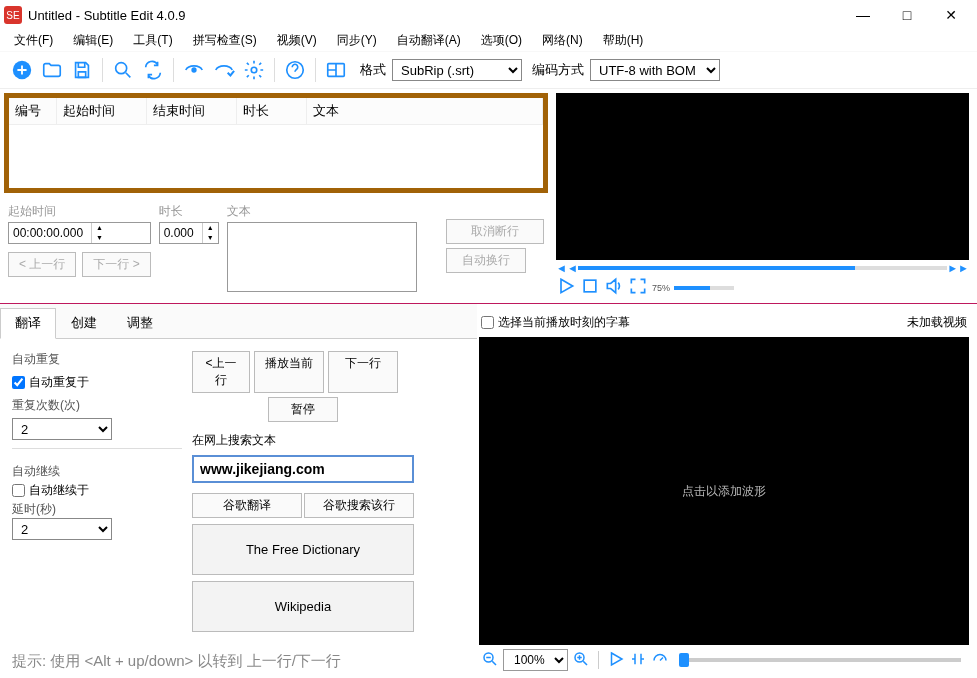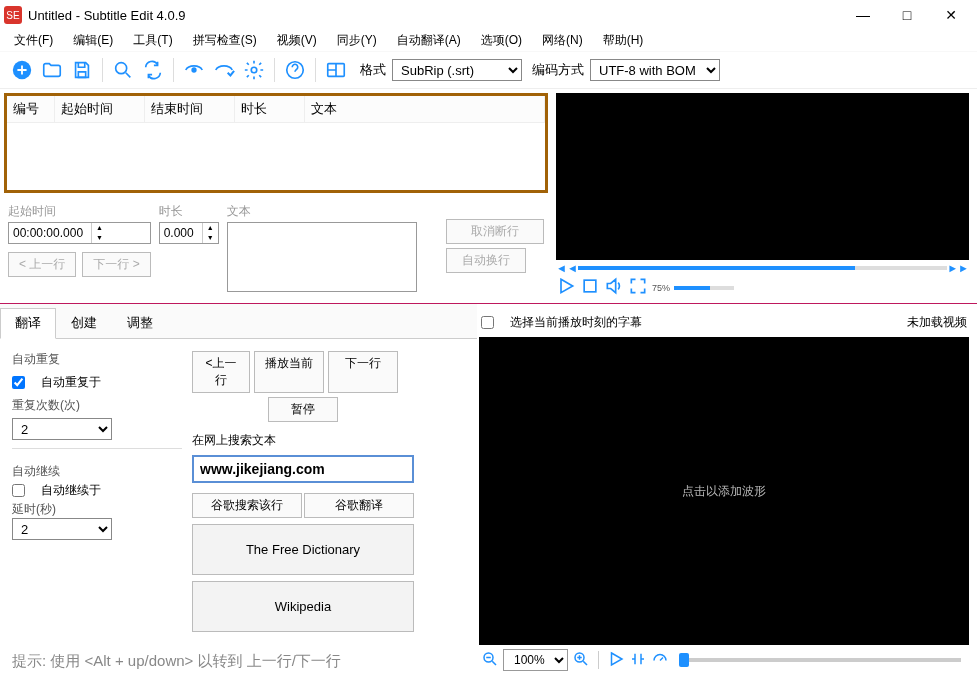--- a/index.html
+++ b/index.html
@@ -14,21 +14,21 @@
 .toolbar { height: 38px; display: flex; align-items: center; padding: 4px 8px; gap: 2px; border-bottom: 1px solid #eee; }
 .tbtn { width: 28px; height: 28px; display: flex; align-items: center; justify-content: center; border-radius: 3px; }
 .tbtn svg { width: 22px; height: 22px; stroke: #1e90ff; stroke-width: 1.8; fill: none; }
 .tbtn.filled svg { fill: #1e90ff; stroke: none; }
 .tsep { width: 1px; height: 24px; background: #ddd; margin: 0 4px; }
 .tlabel { font-size: 13px; margin: 0 4px 0 8px; }
 select, input[type=text] { border: 1px solid #888; padding: 2px 4px; font-size: 13px; background: #fff; }
 select { height: 22px; }
 .mainrow { display: flex; height: 240px; }
 .leftcol { flex: 1; display: flex; flex-direction: column; padding: 4px; }
-.grid { border: 3px solid #a16207; height: 100px; background: #fff; }
+.grid { border: 5px solid #a16207; height: 100px; background: #fff; }
 .grid-head { display: flex; background: #fcfcfc; border-bottom: 1px solid #eee; }
 .grid-head div { padding: 4px 6px; border-right: 1px solid #eee; font-size: 13px; }
 .editrow { display: flex; margin-top: 6px; gap: 8px; padding: 4px; }
 .fieldgrp label { font-size: 12px; color: #999; display: block; margin-bottom: 2px; }
 .spin { display: flex; align-items: center; border: 1px solid #999; background: #fff; height: 22px; }
 .spin input { border: none; width: 82px; padding: 2px 4px; font-size: 12px; }
 .spin .arrows { width: 16px; display: flex; flex-direction: column; border-left: 1px solid #ccc; }
 .spin .arrows span { height: 10px; font-size: 7px; text-align: center; line-height: 10px; }
 textarea { border: 1px solid #999; resize: none; font-size: 12px; padding: 2px; }
 .btn { border: 1px solid #bbb; background: #fafafa; padding: 3px 10px; font-size: 12px; cursor: default; text-align: center; }
@@ -41,21 +41,21 @@
 .progress .bar { position: absolute; height: 100%; background: #1e90ff; }
 .bottomrow { display: flex; flex: 1; border-top: 1px solid #be185d; }
 .botleft { flex: 1; display: flex; flex-direction: column; }
 .tabs { display: flex; border-bottom: 1px solid #ccc; background: #fafafa; padding-top: 4px; }
 .tab { padding: 5px 14px; border: 1px solid transparent; font-size: 13px; }
 .tab.active { background: #fff; border: 1px solid #ccc; border-bottom-color: #fff; margin-bottom: -1px; }
 .botcontent { flex: 1; display: flex; padding: 12px; gap: 10px; }
 .panel { display: flex; flex-direction: column; gap: 4px; }
 .grpbox { border-top: 1px solid #ddd; padding-top: 14px; margin-top: 4px; }
 .grpbox legend, .grplabel { font-size: 12px; color: #555; }
-.chk { display: flex; align-items: center; gap: 16px; font-size: 12px; padding: 2px 0; }
+.chk { display: flex; align-items: center; gap: 4px; font-size: 12px; padding: 2px 0; }
 .searchlabel { font-size: 12px; margin: 6px 0 2px; }
 .searchbox { border: 2px solid #5a8fd6; padding: 4px 6px; font-size: 14px; font-weight: bold; width: 222px; }
 .widebtn { width: 222px; padding: 17px; border: 1px solid #bbb; background: #f3f3f3; text-align: center; font-size: 13px; margin-top: 2px; }
 .hint { color: #888; font-size: 15px; padding: 8px 12px; }
 .botright { width: 500px; display: flex; flex-direction: column; padding: 4px 8px 4px 2px; }
 .checkline { display: flex; align-items: center; padding: 4px 2px; font-size: 13px; }
 .waveform { background: #000; flex: 1; display: flex; align-items: center; justify-content: center; color: #bbb; font-size: 13px; }
 .wctrl { display: flex; align-items: center; gap: 4px; padding: 4px 2px; }
 .wctrl svg { width: 18px; height: 18px; stroke: #1e90ff; stroke-width: 2; fill: none; }
 .zoomsel { border: 1px solid #999; padding: 2px 6px; font-size: 12px; }
@@ -268,22 +268,22 @@
           <div class="btn" style="width:58px">&lt;上一行</div>
           <div class="btn" style="width:70px">播放当前</div>
           <div class="btn" style="width:70px">下一行</div>
         </div>
         <div style="display:flex;justify-content:center">
             <div class="btn" style="width:70px">暂停</div>
           </div>
         <div class="searchlabel">在网上搜索文本</div>
         <input class="searchbox" value="www.jikejiang.com" style="">
         <div style="display:flex;gap:2px;margin-top:6px">
+          <div class="btn" style="width:110px">谷歌翻译</div>
           <div class="btn" style="width:110px">谷歌搜索该行</div>
-          <div class="btn" style="width:110px">谷歌翻译</div>
         </div>
         <div class="widebtn">The Free Dictionary</div>
         <div class="widebtn">Wikipedia</div>
       </div>
     </div>
     <div class="hint">提示: 使用 &lt;Alt + up/down&gt; 以转到 上一行/下一行</div>
   </div>
   <div class="botright">
     <div class="checkline">
       <label class="chk">

